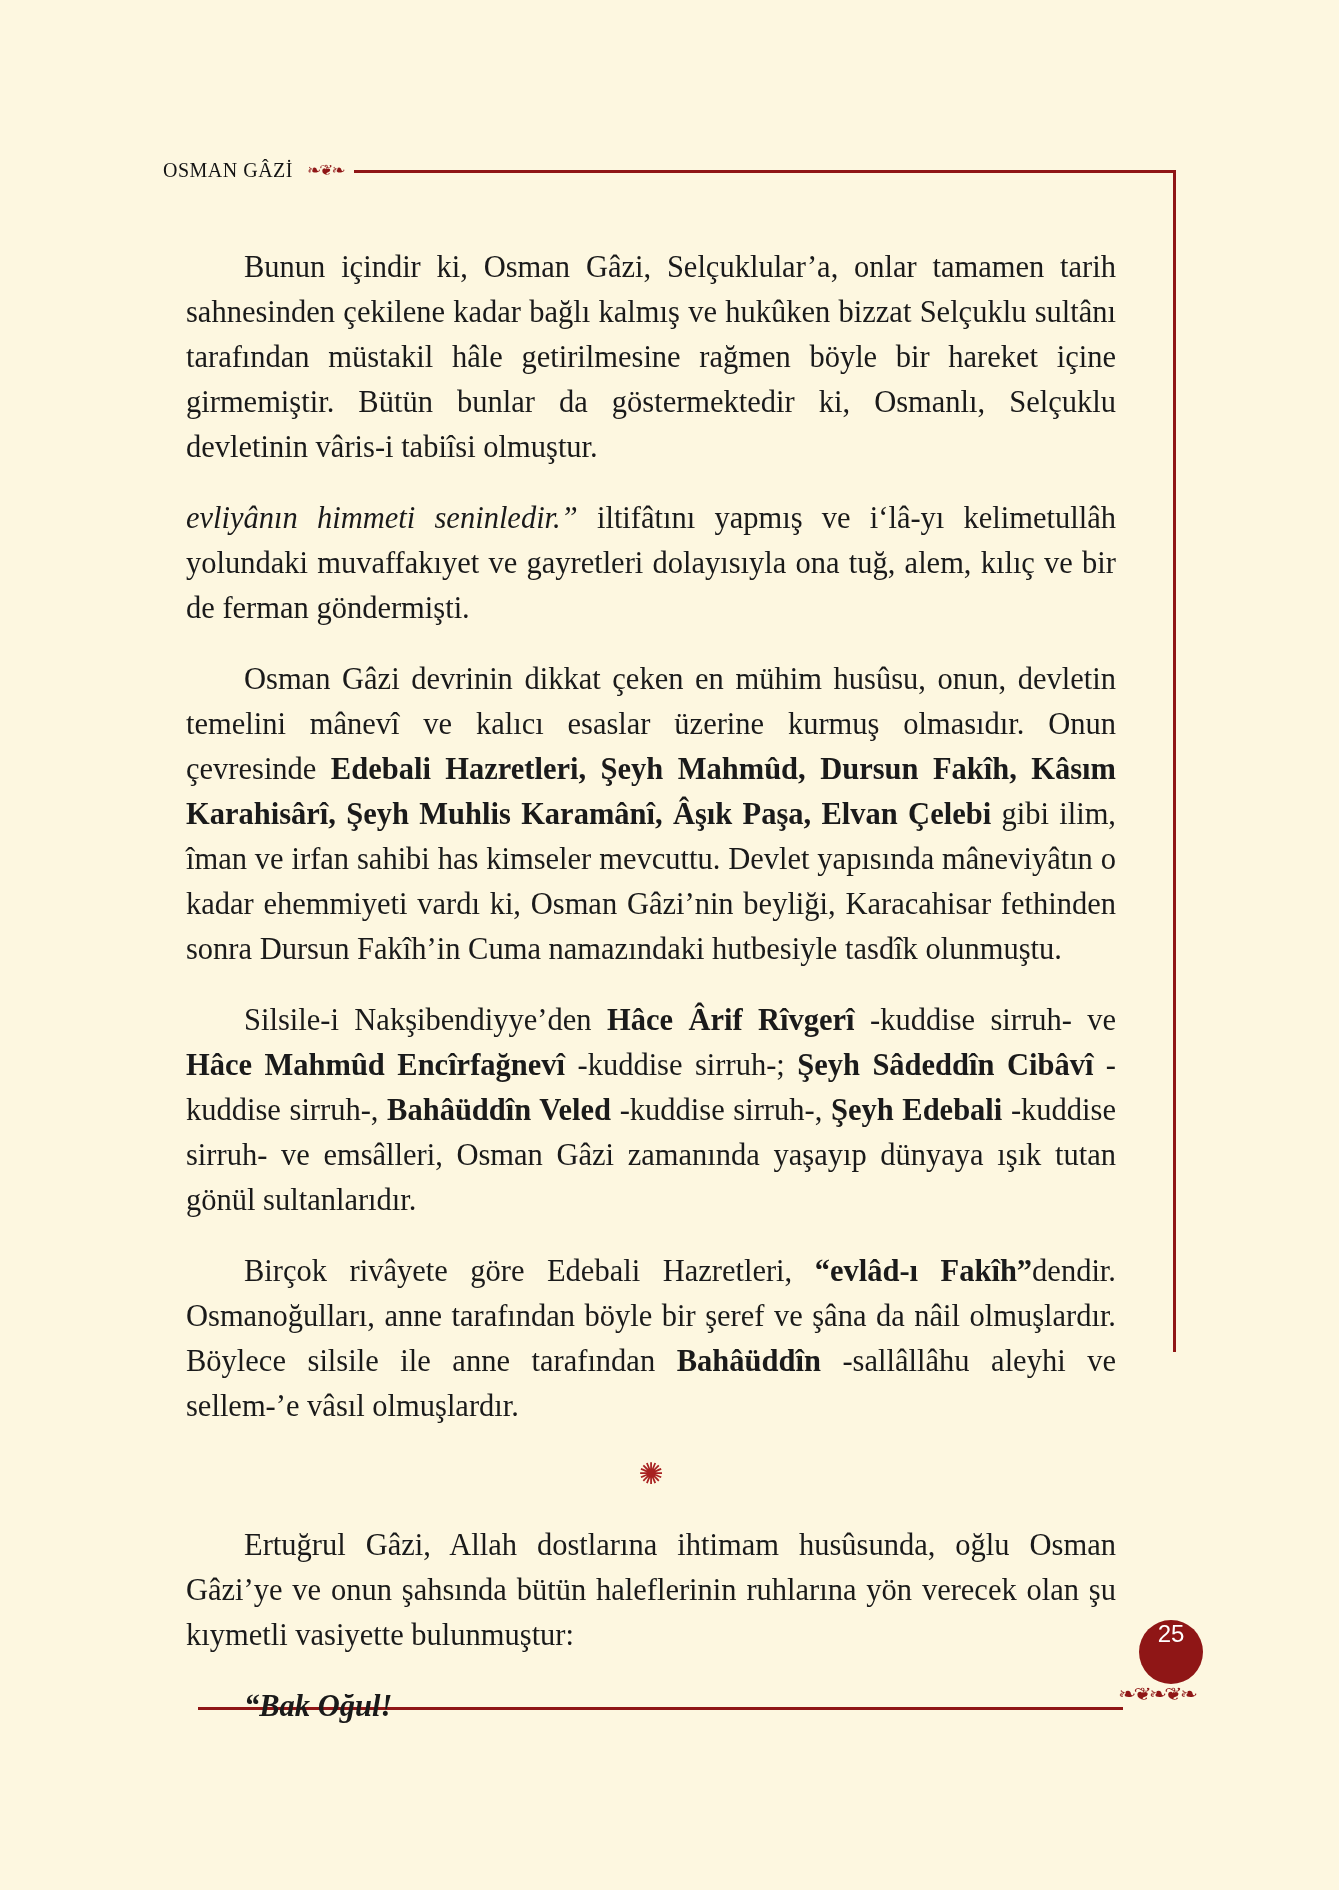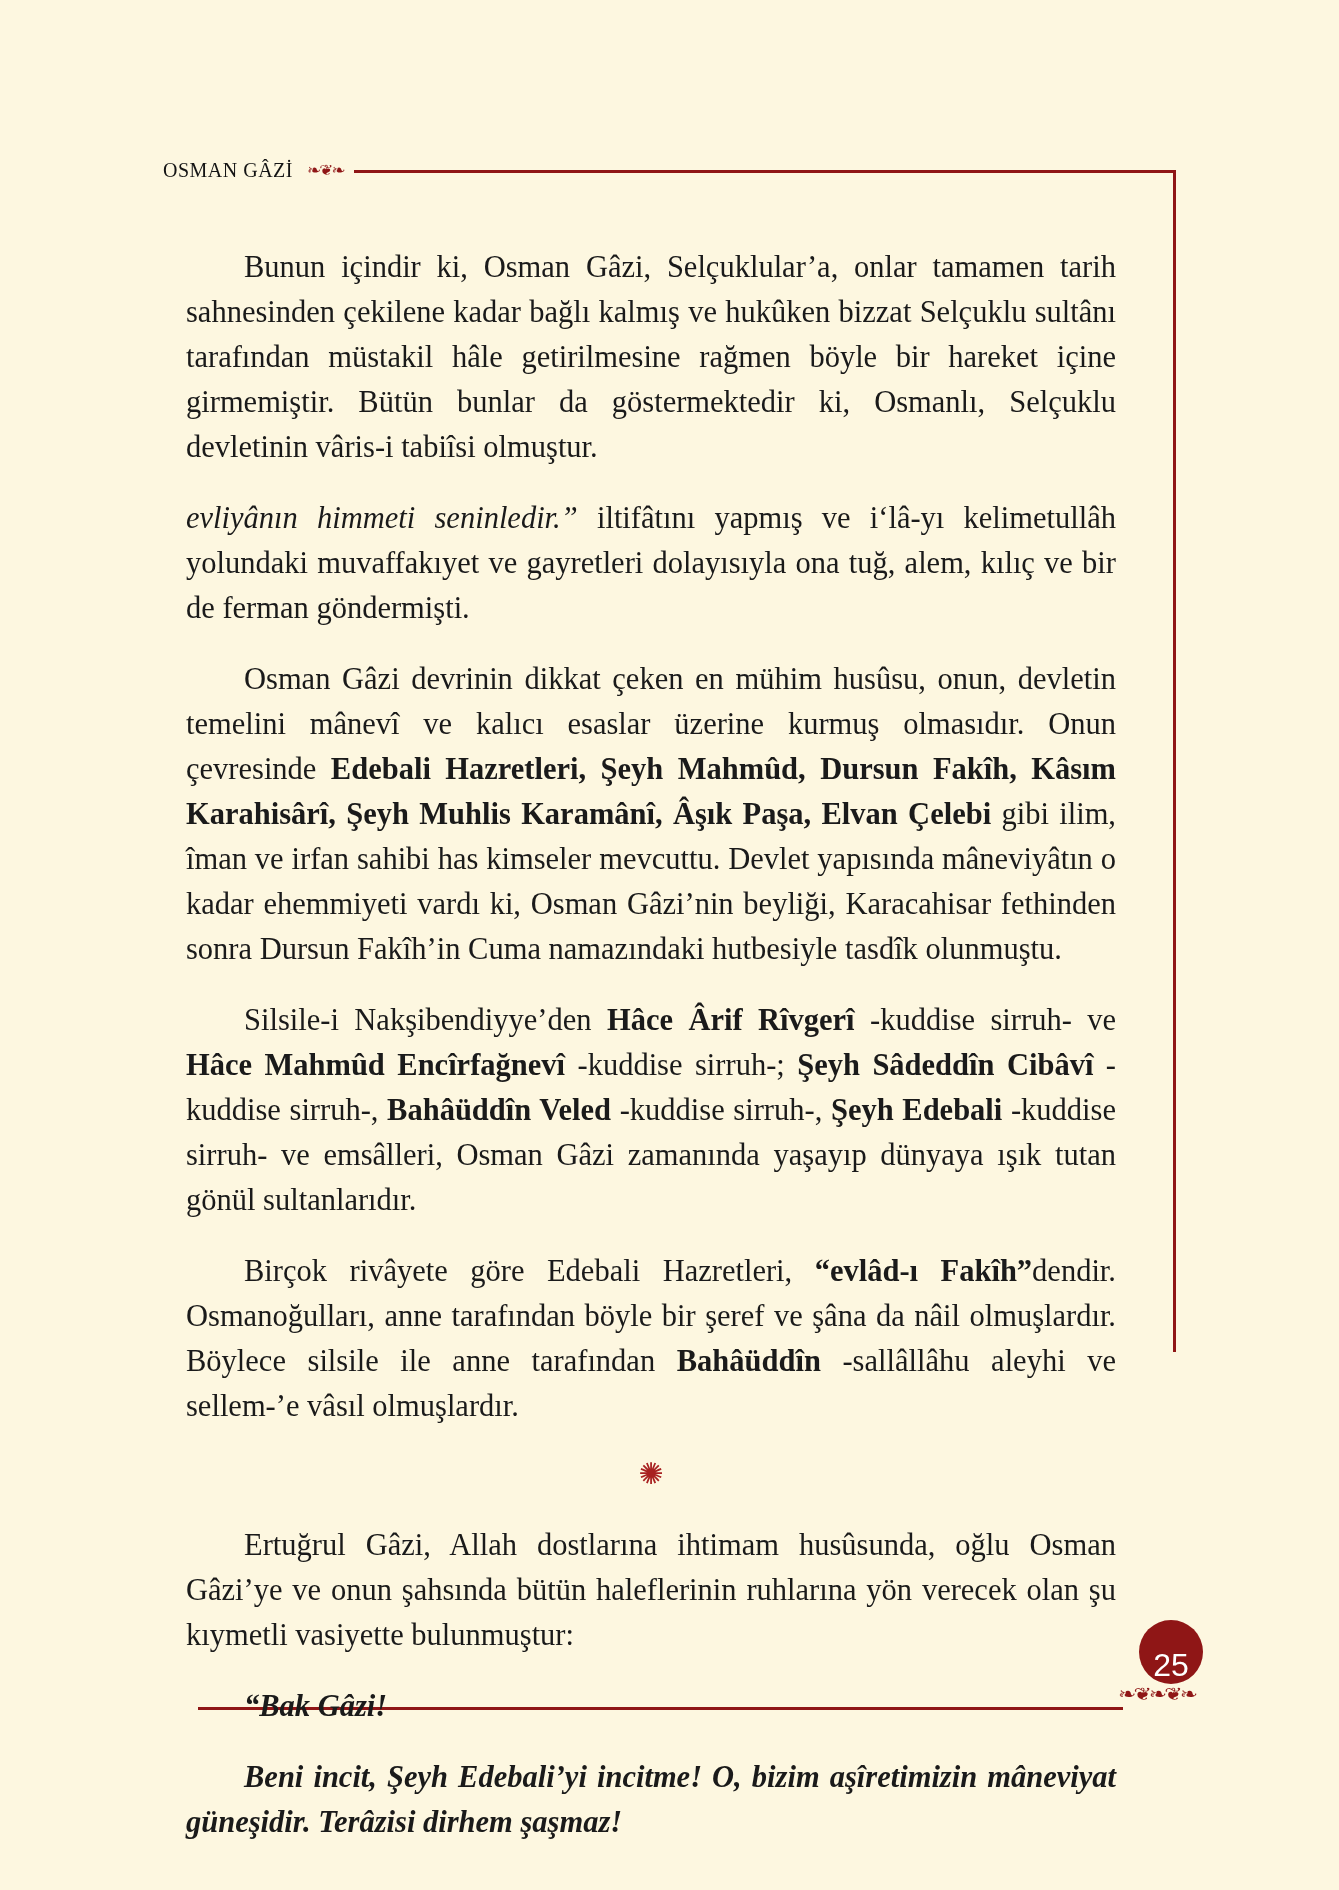--- a/index.html
+++ b/index.html
@@ -85,23 +85,23 @@
   .page-badge {
     position: absolute;
     left: 1139px;
     top: 1620px;
     width: 64px;
     height: 64px;
     border-radius: 50%;
     background: #8f1616;
     color: #ffffff;
     display: flex;
-    align-items: flex-end;
+    align-items: flex-start;
     justify-content: center;
-    font-size: 32px;
+    font-size: 24px;
     font-family: "Liberation Sans", sans-serif;
   }
 
   
   .body {
     position: absolute;
     left: 186px;
     top: 245px;
     width: 930px;
   }
@@ -172,19 +172,18 @@
     <p class="para indent"><span>Silsile-i Nakşibendiyye’den </span><b>Hâce Ârif Rîvgerî</b><span> -kuddise sirruh- ve </span><b>Hâce Mahmûd Encîrfağnevî</b><span> -kuddise sirruh-; </span><b>Şeyh Sâdeddîn Cibâvî</b><span> -kuddise sirruh-, </span><b>Bahâüddîn Veled</b><span> -kuddise sirruh-, </span><b>Şeyh Edebali</b><span> -kuddise sirruh- ve emsâlleri, Osman Gâzi zamanında yaşayıp dünyaya ışık tutan gönül sultanlarıdır.</span></p>
 
     <p class="para indent"><span>Birçok rivâyete göre Edebali Hazretleri, </span><b>“evlâd-ı Fakîh”</b><span>dendir. Osmanoğulları, anne tarafından böyle bir şeref ve şâna da nâil olmuşlardır. Böylece silsile ile anne tarafından </span><b>Bahâüddîn</b><span> -sallâllâhu aleyhi ve sellem-’e vâsıl olmuşlardır.</span></p>
 
     <div class="divider">
       <span>✺</span>
     </div>
 
     <p class="para indent"><span>Ertuğrul Gâzi, Allah dostlarına ihtimam husûsunda, oğlu Osman Gâzi’ye ve onun şahsında bütün haleflerinin ruhlarına yön verecek olan şu kıymetli vasiyette bulunmuştur:</span></p>
 
-    <p class="quote"><span>“Bak Gâzi!</span></p>
+    <p class="quote"><span>“Bak Oğul!</span></p>
 
-    <p class="quote justified"><span>Beni incit, Şeyh Edebali’yi incitme! O, bizim aşîretimizin mâneviyat güneşidir. Terâzisi dirhem şaşmaz!</span></p>
 
   </div>
 
 </div>
 
 </body></html>

